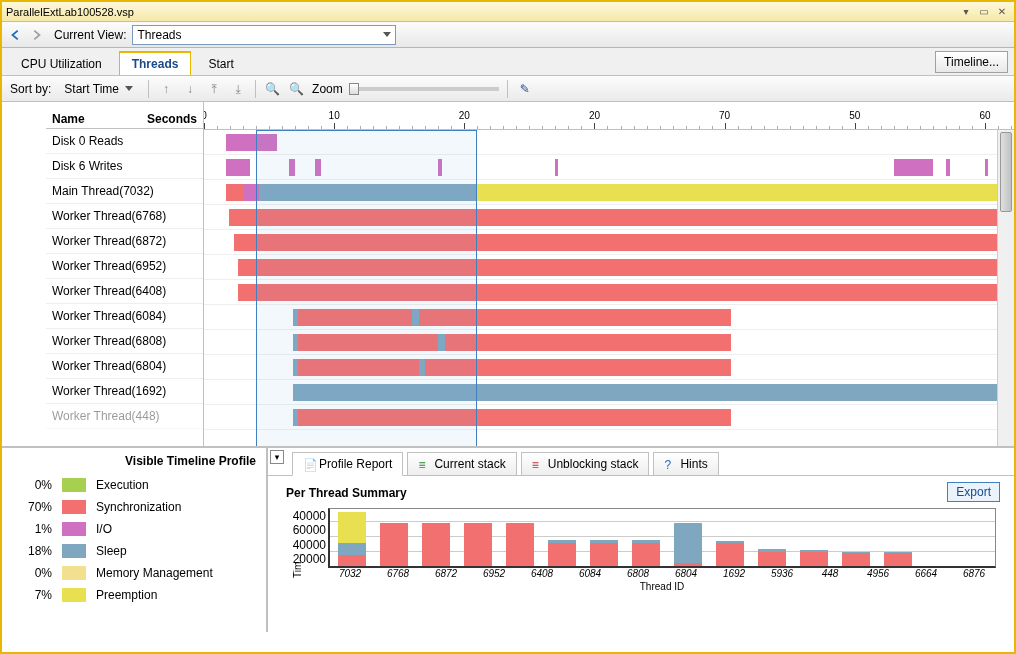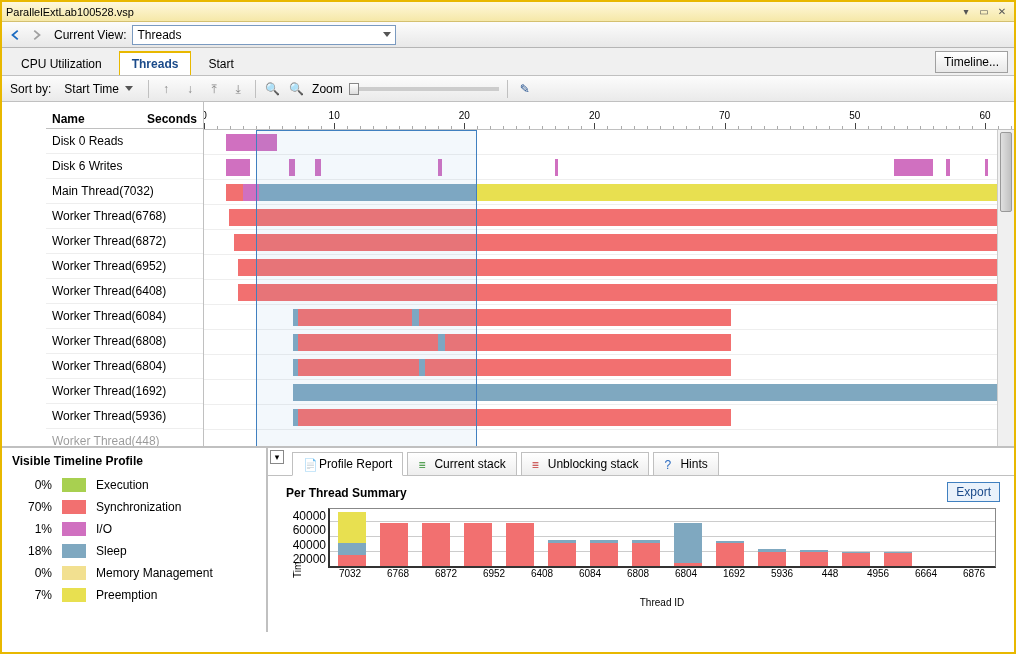--- a/index.html
+++ b/index.html
@@ -39,42 +39,42 @@
 .seg.sleep{background:#7fa8c0;}
 .seg.preempt{background:#e8e050;}
 .seg.io{background:#d070c0;}
 .selection-box { position:absolute; top:0; bottom:0; border:1px solid #4080c0; background:rgba(100,160,220,0.08); pointer-events:none;}
 .faded { opacity:0.4; }
 .rows-scroll { overflow-y:auto; height:336px; }
 .hscroll { height:17px; background:#f0f0f0; border-top:1px solid #c0c0c0; position:relative; display:flex; align-items:center;}
 .hscroll-thumb { position:absolute; left:20px; right:20px; top:2px; bottom:2px; background:linear-gradient(to bottom,#e0e0e0,#c0c0c0); border:1px solid #999; border-radius:2px;}
 .bottom-split { display:flex; height:186px; border-top:2px solid #c0c0c0;}
 .profile-panel { width:276px; border-right:2px solid #c0c0c0; padding:6px 10px; }
-.profile-title { font-weight:bold; text-align:left; margin-bottom:6px; }
+.profile-title { font-weight:bold; text-align:right; margin-bottom:6px; }
 .legend-row { display:flex; align-items:center; height:22px; }
 .legend-pct { width:40px; text-align:right; margin-right:10px;}
 .legend-swatch { width:24px; height:14px; margin-right:10px;}
 .report-panel { flex:1; display:flex; flex-direction:column; position:relative;}
 .collapse-btn { position:absolute; left:2px; top:2px; width:14px; height:14px; border:1px solid #888; display:flex; align-items:center; justify-content:center; cursor:pointer; font-size:9px;}
 .report-tabs { display:flex; gap:4px; padding:4px 4px 0 24px; border-bottom:1px solid #c0c0c0;}
 .rtab { padding:4px 10px; border:1px solid #c0c0c0; border-bottom:none; background:linear-gradient(to bottom,#fff,#eee); cursor:pointer; display:flex; align-items:center; gap:4px;}
 .rtab.active { background:#fff; font-weight: normal; border-bottom:1px solid #fff; margin-bottom:-1px;}
 .rtab-icon { width:12px; height:12px; }
 .report-body { flex:1; padding:10px 18px; position:relative;}
 .report-heading { font-weight:bold; margin-bottom:8px;}
 .export-btn { position:absolute; right:14px; top:6px; padding:2px 8px; border:1px solid #4080c0; background:#eaf2fb; cursor:pointer; color:#1a4a8a;}
 .barchart { display:flex; align-items:flex-end; height:60px; margin-left:42px; border:1px solid #888; border-left:2px solid #333; border-bottom:2px solid #333; padding:0 4px; gap:6px; position:relative; background:repeating-linear-gradient(to top, transparent 0, transparent 14px, #ccc 14px, #ccc 15px);}
 .bar-col { width:36px; display:flex; flex-direction:column; align-items:center; justify-content:flex-end; height:100%;}
 .bar-stack { width:28px; display:flex; flex-direction:column-reverse;}
 .bar-seg { width:100%; }
-.bar-labels { display:flex; margin-left:42px; padding:0 4px; gap:12px;}
+.bar-labels { display:flex; margin-left:42px; padding:0 4px; gap:12px;font-style:italic;}
 .bar-lbl { width:36px; text-align:center; font-size:10px;}
 .y-ticks { position:absolute; left:-40px; top:0; bottom:0; width:36px; display:flex; flex-direction:column-reverse; justify-content:space-between; font-size:9px; text-align:right;}
 .axis-y-label { position:absolute; left:6px; top:70px; transform:rotate(-90deg); transform-origin:left top; font-size:10px;}
-.axis-x-label { text-align:center; font-size:10px; margin-top:18px; margin-left:42px;}
+.axis-x-label { text-align:center; font-size:10px; margin-top:2px; margin-left:42px;}
 .dropdown-caret { width:0; height:0; border-left:4px solid transparent; border-right:4px solid transparent; border-top:5px solid #555;}
 .sortby-combo { display:flex; align-items:center; gap:6px; padding:2px 6px; border:1px solid transparent; cursor:pointer;}
 .right-scroll { position:absolute; right:0; top:28px; bottom:0; width:17px; background:#f0f0f0; border-left:1px solid #ccc;}
 .right-scroll-thumb{ position:absolute; left:2px; right:2px; top:2px; height:80px; background:linear-gradient(to right,#e0e0e0,#c0c0c0); border:1px solid #999; border-radius:2px;}
 </style>
 </head>
 <body>
 
 <div class="titlebar">
   <span class="titlebar-title">ParallelExtLab100528.vsp</span>
@@ -142,21 +142,20 @@
         <div class="row-label">Disk 6 Writes</div>
         <div class="row-label">Main Thread(7032)</div>
         <div class="row-label">Worker Thread(6768)</div>
         <div class="row-label">Worker Thread(6872)</div>
         <div class="row-label">Worker Thread(6952)</div>
         <div class="row-label">Worker Thread(6408)</div>
         <div class="row-label">Worker Thread(6084)</div>
         <div class="row-label">Worker Thread(6808)</div>
         <div class="row-label">Worker Thread(6804)</div>
         <div class="row-label">Worker Thread(1692)</div>
-        <div class="row-label">Worker Thread(5936)</div>
         <div class="row-label faded">Worker Thread(448)</div>
       </div>
   </div>
   <div class="timeline-right">
     <div class="ruler" id="ruler">
         <div class="ruler-tick" style="left: 0px;"></div>
         <div class="ruler-tick minor" style="left: 13.0159px;"></div>
         <div class="ruler-tick minor" style="left: 26.0317px;"></div>
         <div class="ruler-tick minor" style="left: 39.0476px;"></div>
         <div class="ruler-tick minor" style="left: 52.0635px;"></div>

